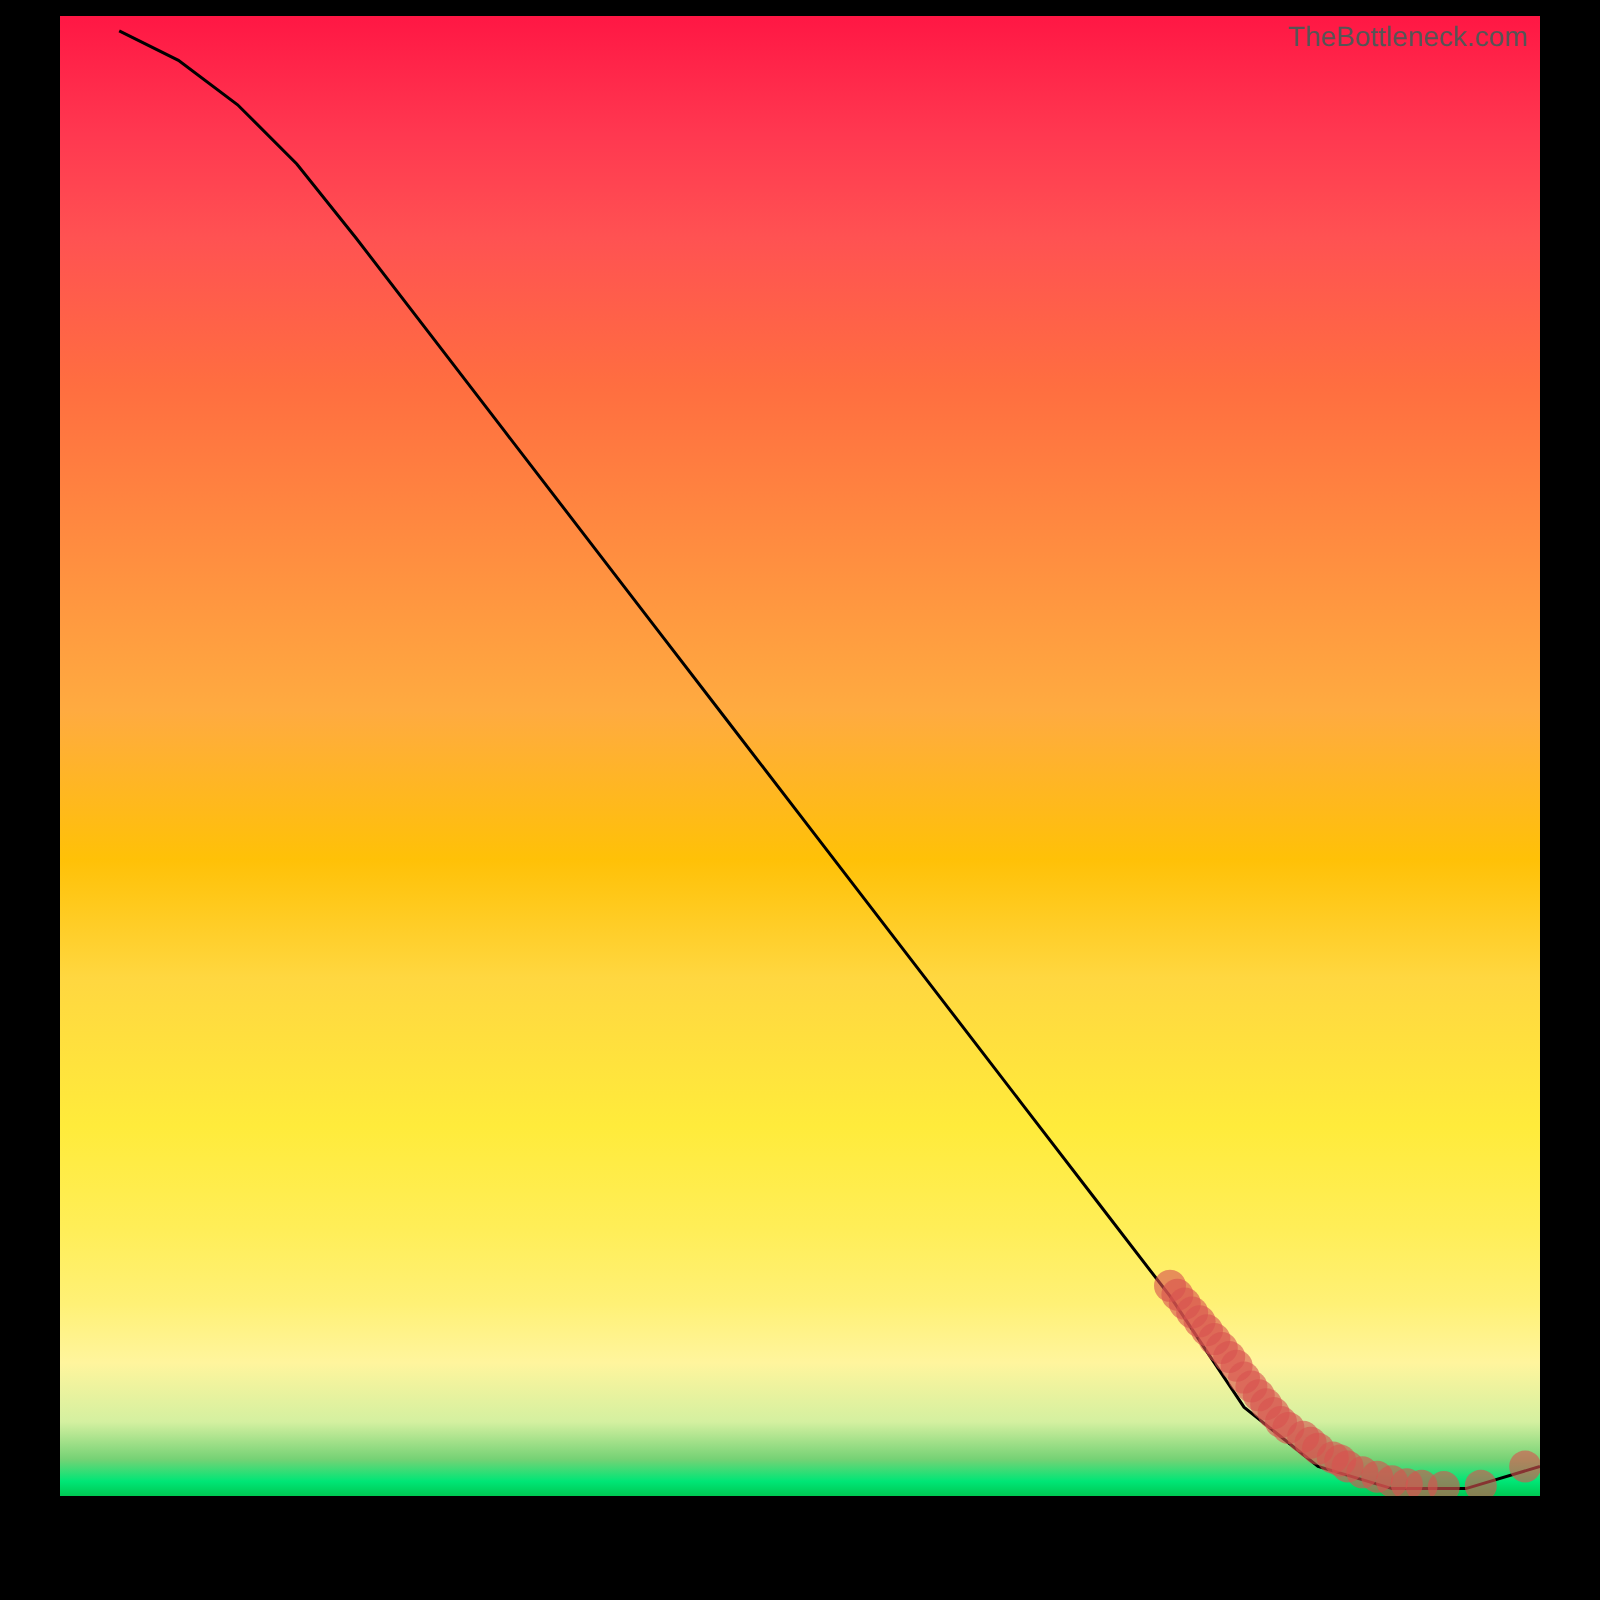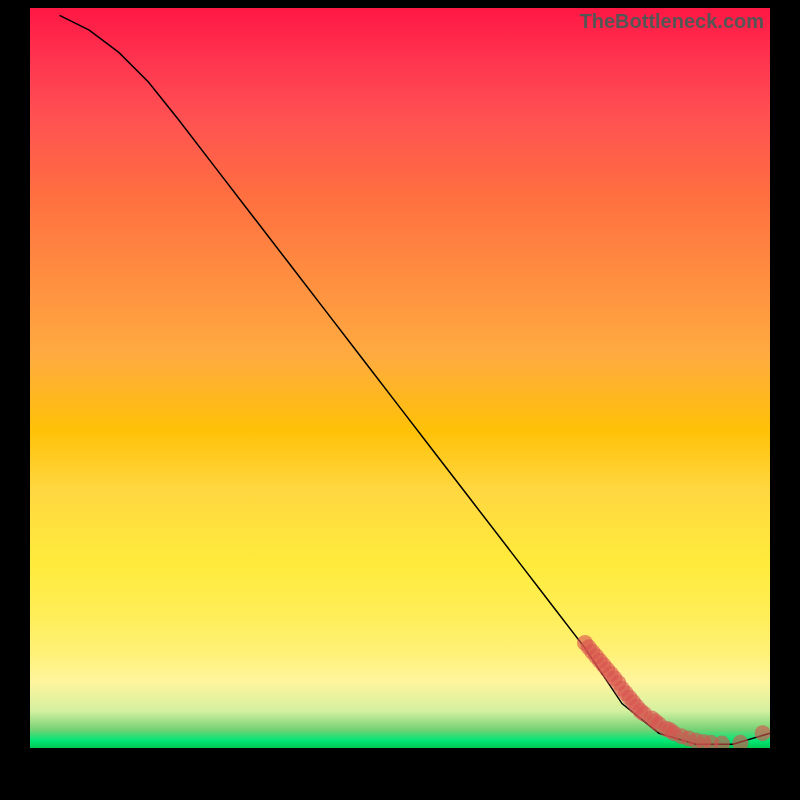--- a/index.html
+++ b/index.html
@@ -39,23 +39,23 @@
       #76d275 97.5%,
       #00e676 99%,
       #00c853 100%
     );
   }
   .watermark {
     position: absolute;
     top: 10px;
     right: 36px;
     font-family: Arial, sans-serif;
-    font-size: 20px;
+    font-size: 14px;
     color: #555;
-    font-weight: 700;
+    font-weight: 400;
     z-index: 10;
   }
   svg.overlay {
     position: absolute;
     left: 0;
     top: 0;
     width: 100%;
     height: 100%;
     z-index: 5;
   }

